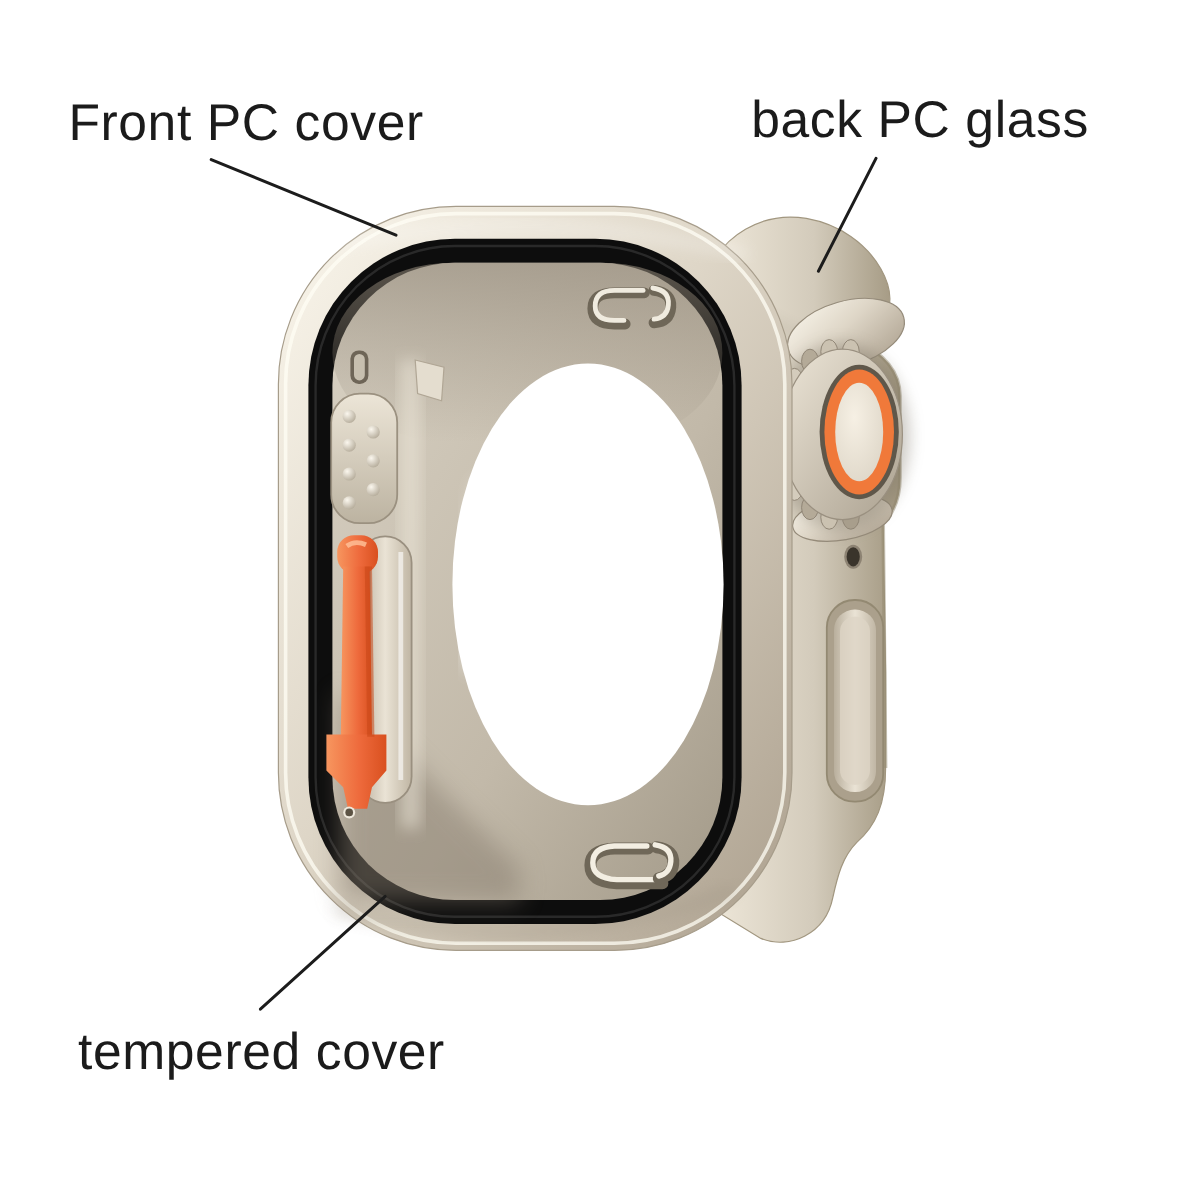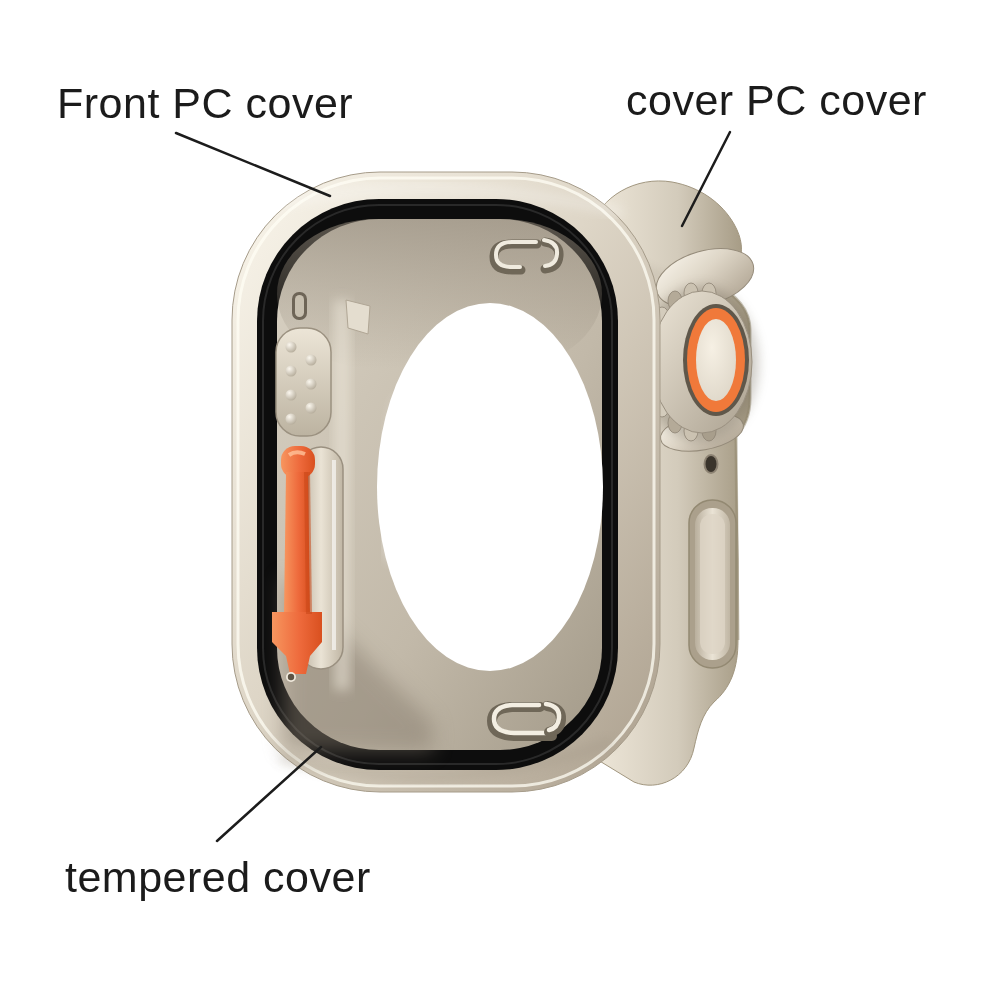--- a/index.html
+++ b/index.html
@@ -203,16 +203,16 @@
 
     <g stroke-width="2.5" stroke-linecap="round">
       <line x1="176" y1="133" x2="330" y2="196" stroke="#1c1c1c"></line>
       <line x1="730" y1="132" x2="682" y2="226" stroke="#1c1c1c"></line>
       <line x1="217" y1="841" x2="321" y2="747" stroke="#1c1c1c"></line>
     </g>
   </svg>
 
   <div class="callout" style="left:57px; top:80px;">Front PC cover</div>
 
-  <div class="callout" style="left:626px; top:77px;">cover PC cover</div>
+  <div class="callout" style="left:626px; top:77px;">back PC glass</div>
 
   <div class="callout" style="left:65px; top:854px;">tempered cover</div>
 </div>
 
 </body></html>

